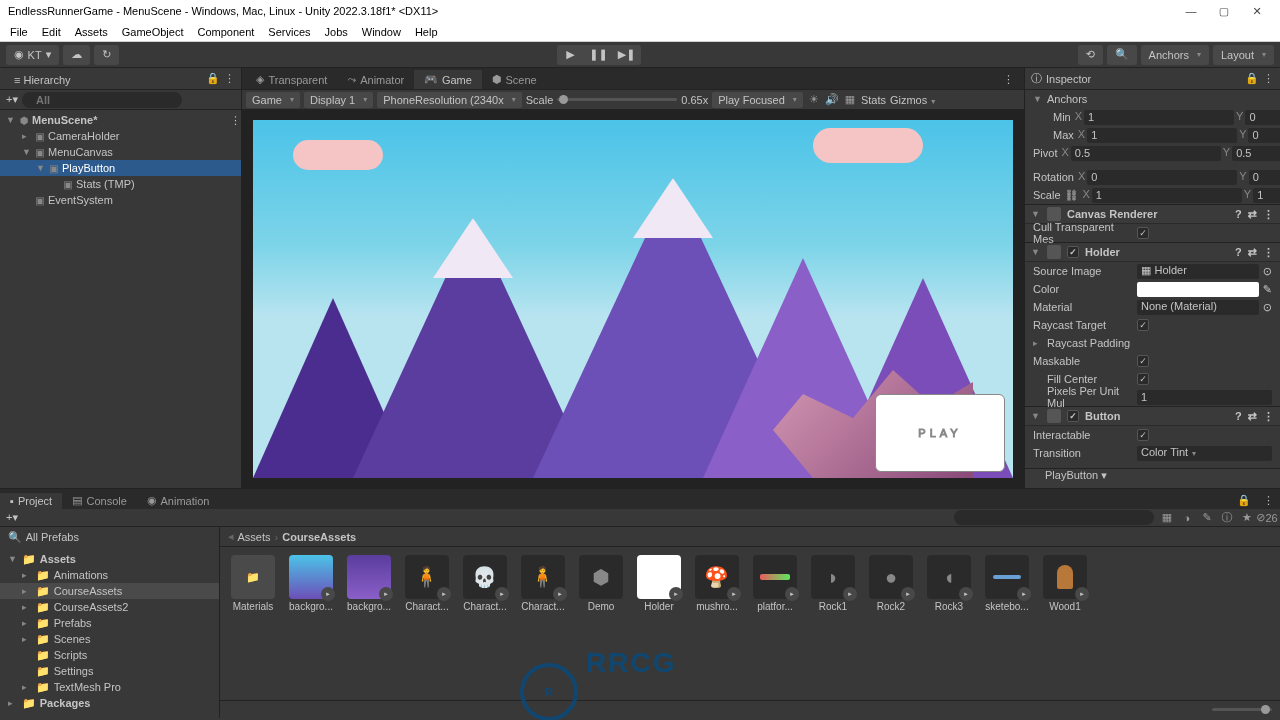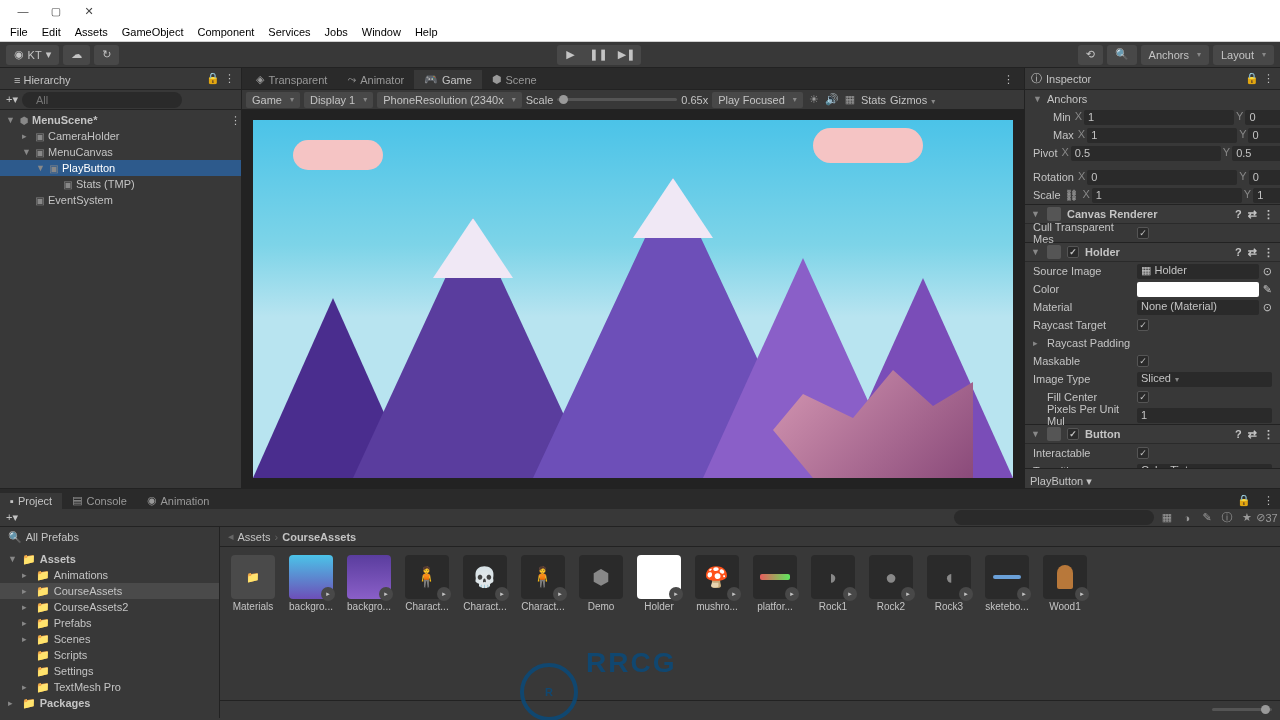--- a/index.html
+++ b/index.html
@@ -13,21 +13,21 @@
 .toolbar .spacer { flex: 1; }
 .playctrl { display: flex; gap: 0; }
 .playctrl .btn { width: 28px; height: 20px; background: #484848; display: flex; align-items: center; justify-content: center; }
 .playctrl .btn:first-child { border-radius: 3px 0 0 3px; }
 .playctrl .btn:last-child { border-radius: 0 3px 3px 0; }
 .main { display: flex; height: 420px; }
 .hierarchy { width: 242px; background: #383838; border-right: 1px solid #222; display: flex; flex-direction: column; }
 .panel-head { background: #383838; height: 22px; display: flex; align-items: center; padding: 0 6px; gap: 4px; border-bottom: 1px solid #222; }
 .tab-active { background: #383838; padding: 2px 8px; border-top: 2px solid #383838; }
 .searchrow { height: 20px; display: flex; align-items: center; padding: 0 6px; gap: 4px; background: #383838; border-bottom: 1px solid #222; }
-.searchrow input { background: #2a2a2a; border: none; color: #aaa; padding: 1px 14px; border-radius: 8px; width: 160px; height: 16px; }
+.searchrow input { background: #2a2a2a; border: none; color: #aaa; padding: 1px 14px; border-radius: 8px; width: 160px; height: 16px; font-weight: bold; }
 .tree { padding: 2px 0; }
 .tree .row { height: 16px; display: flex; align-items: center; padding-left: 6px; gap: 2px; }
 .tree .row.sel { background: #2d5a8c; color: #fff; }
 .tree .indent1 { padding-left: 22px; }
 .tree .indent2 { padding-left: 36px; }
 .tree .indent3 { padding-left: 50px; }
 .tri { width: 10px; display: inline-block; color: #888; font-size: 9px; }
 .cube { width: 12px; height: 12px; display: inline-flex; align-items: center; justify-content: center; color: #888; font-size: 10px; }
 .center { flex: 1; display: flex; flex-direction: column; background: #383838; }
 .gametabs { height: 22px; display: flex; align-items: flex-end; padding: 0 4px; gap: 0; background: #2a2a2a; border-bottom: 1px solid #222; }
@@ -82,26 +82,27 @@
 .watermark { position: absolute; left: 300px; top: 100px; display: flex; align-items: center; gap: 8px; opacity: 0.85; pointer-events: none; }
 .wm-logo { width: 58px; height: 58px; border: 4px solid #0a4a7a; border-radius: 50%; display: flex; align-items: center; justify-content: center; color: #0a4a7a; font-size: 26px; font-weight: bold; }
 .wm-txt { color: #0a4a7a; font-size: 28px; font-weight: 900; letter-spacing: 2px; }
 .wm-sub { color: #0a4a7a; font-size: 13px; margin-top: 40px; }
 .footer-row { height: 18px; background: #383838; border-top: 1px solid #222; display: flex; align-items: center; padding: 0 8px; justify-content: space-between; }
 .dd-arrow::after { content: '▾'; margin-left: 4px; font-size: 8px; color: #888; }
 .folder-ico { color: #888; }
 .proj-toolbar { height: 18px; display: flex; align-items: center; padding: 0 6px; gap: 6px; border-bottom: 1px solid #222; }
 .proj-toolbar input { background: #2a2a2a; border: none; border-radius: 8px; height: 15px; width: 200px; padding: 0 14px; color: #aaa; }
 .small-ico { width: 14px; height: 14px; display: inline-flex; align-items: center; justify-content: center; color: #999; }
-.insp-footer { height: 20px; border-top: 1px solid #222; display: flex; align-items: flex-end; padding: 0 5px; background: #3a3a3a; }
+.insp-footer { height: 20px; border-top: 1px solid #222; display: flex; align-items: flex-start; padding: 0 20px; background: #3a3a3a; }
 </style>
 </head>
 <body>
 
 <div class="titlebar">
+  <span>EndlessRunnerGame - MenuScene - Windows, Mac, Linux - Unity 2022.3.18f1* &lt;DX11&gt;</span>
   <div class="win-controls">
     <span>—</span>
     <span>▢</span>
     <span>✕</span>
   </div>
 </div>
 
 <div class="menubar">
   <span>File</span>
   <span>Edit</span>
@@ -252,20 +253,23 @@
         <div class="cloud cloud1"></div>
         <div class="cloud cloud2"></div>
         <div class="mtn m4"></div>
         <div class="mtn m1"></div>
         <div class="mtn m2"></div>
         <div class="mtn m3"></div>
         <div class="mtn m5"></div>
         <div class="snow s1"></div>
         <div class="snow s2"></div>
         <div class="rocks"></div>
+        <div class="play-btn">
+            <span>PLAY</span>
+          </div>
       </div>
     </div>
   </div>
 
   <div class="inspector">
     <div class="panel-head">
       <span>ⓘ</span>
       <span>Inspector</span>
       <div style="flex:1"></div>
       <span>🔒</span>
@@ -369,24 +373,20 @@
         </div>
       <div class="insp-row">
           <span class="tri">▸</span>
           <span class="insp-label">Raycast Padding</span>
         </div>
       <div class="insp-row">
           <span class="insp-label">Maskable</span>
           <span class="checkbox">✓</span>
         </div>
       <div class="insp-row">
-          <span class="insp-label">Image Type</span>
-          <div class="insp-field dd-arrow"><span>Sliced</span></div>
-        </div>
-      <div class="insp-row">
           <span class="insp-label" style="padding-left:14px">Fill Center</span>
           <span class="checkbox">✓</span>
         </div>
       <div class="insp-row">
           <span class="insp-label" style="padding-left:14px">Pixels Per Unit Mul</span>
           <input class="insp-field" value="1" style="">
         </div>
 
       <div class="comp-head">
           <span class="tri">▼</span>
@@ -435,21 +435,21 @@
     </div>
     <div class="proj-toolbar">
       <span>+▾</span>
       <div style="flex:1"></div>
       <input placeholder="" style="">
       <span class="small-ico">▦</span>
       <span class="small-ico">◑</span>
       <span class="small-ico">✎</span>
       <span class="small-ico">ⓘ</span>
       <span class="small-ico">★</span>
-      <span class="small-ico">⊘<span>37</span></span>
+      <span class="small-ico">⊘<span>26</span></span>
     </div>
     <div class="proj-body">
       <div class="proj-tree">
         <div class="prow">
             <span>🔍</span>
             <span>All Prefabs</span>
           </div>
         <div style="height:6px"></div>
         <div class="prow">
             <span class="tri">▼</span>

